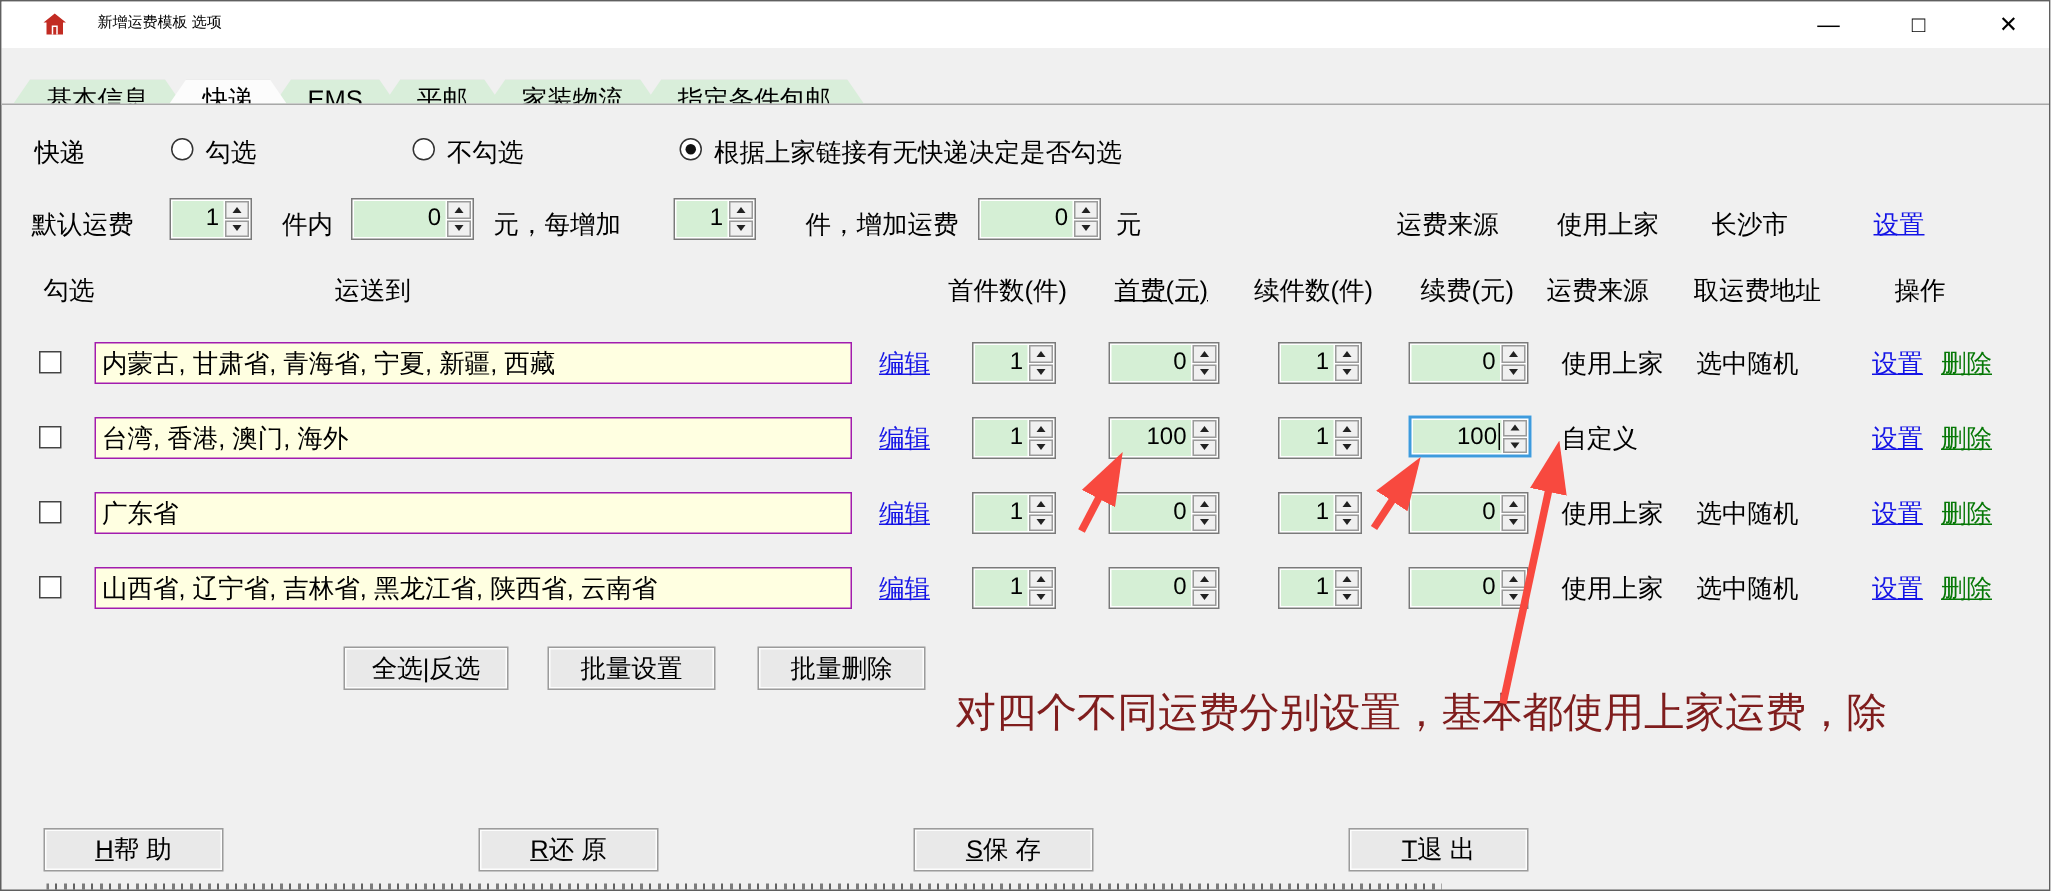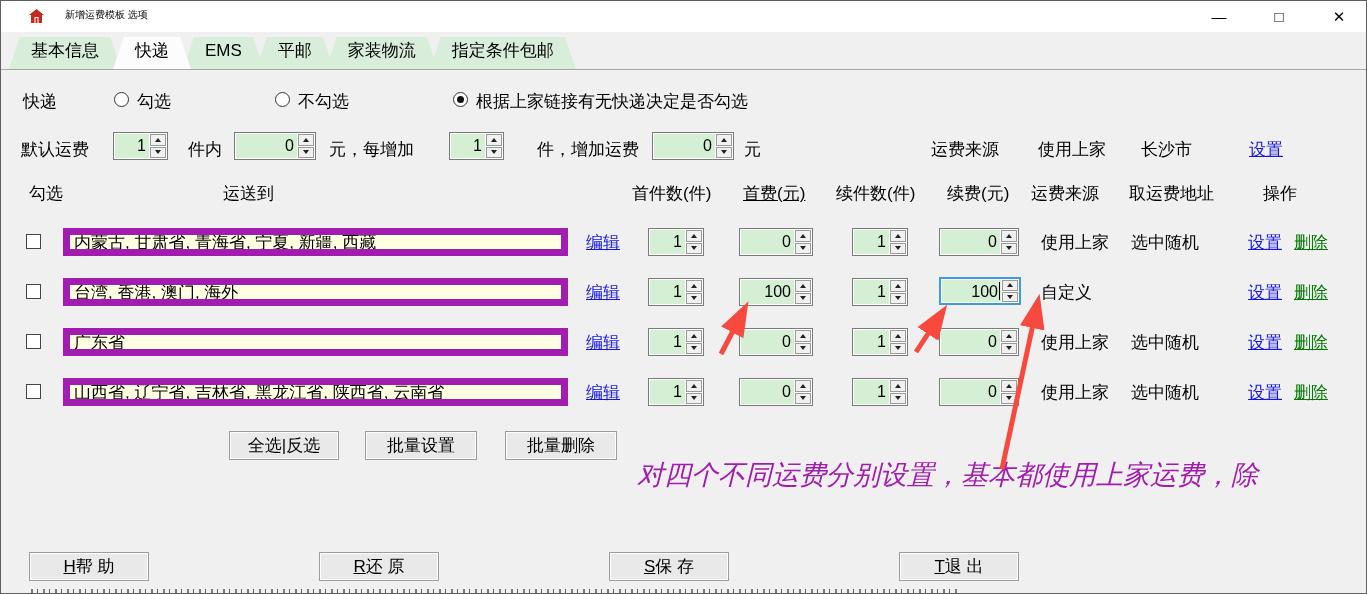--- a/index.html
+++ b/index.html
@@ -10,21 +10,21 @@
   }
   
   .titlebar { position:absolute; left:0; top:0; width:100%; height:31px; background:#ffffff; }
   .titlebar .appicon { position:absolute; left:27px; top:7px; width:17px; height:17px; }
   .titlebar .title { position:absolute; left:64px; top:7px; font-size:10px;text-align:center; }
   .winbtn { position:absolute; top:0; width:44px; height:31px; text-align:center; line-height:31px; font-size:15px; cursor:default; }
   .winbtn.min { left:1196px; } .winbtn.max { left:1256px; } .winbtn.close { left:1316px; }
   
   .tabbar { position:absolute; left:0; top:31px; width:100%; height:38px; background:#f0f0f0;
     border-bottom:1px solid #a8a8a8; display:flex; align-items:flex-end; padding-left:8px; }
-  .tab { height:32px; line-height:28px; padding:0 22px; margin-right:-8px; font-size:17px;
+  .tab { height:16px; line-height:28px; padding:0 22px; margin-right:-8px; font-size:17px;
     background:#d9eeda; clip-path:polygon(11px 0, calc(100% - 11px) 0, 100% 100%, 0 100%);
     filter:drop-shadow(0 0 1px #8aa98a); text-align:center; }
   .tab.active { background:#fcfcfc; filter:drop-shadow(0 0 1px #999); z-index:2; }
   
   .lbl { position:absolute; font-size:17px; white-space:nowrap; }
   
   .radio { position:absolute; width:15px; height:15px; border:1px solid #333; border-radius:50%; background:#fff; }
   .radio.sel::after { content:""; position:absolute; left:3px; top:3px; width:7px; height:7px; border-radius:50%; background:#111; }
   
   .spin { position:absolute; height:28px; border:1px solid #7a7a7a; background:#fff; display:flex; padding:1px; }
@@ -39,30 +39,30 @@
   .sb.up::after { border-bottom:4px solid #222; }
   .sb.dn::after { border-top:4px solid #222; }
   
   .lnk { position:absolute; font-size:17px; color:#1414e6; text-decoration:underline; cursor:pointer; white-space:nowrap; }
   .lnk.green { color:#067806; }
   
   .hdr { position:absolute; font-size:17px; white-space:nowrap; }
   .trow { position:absolute; left:0; width:100%; height:50px; }
   .cb { position:absolute; left:25px; top:17px; width:15px; height:15px; border:1px solid #444; background:#fff; }
   .region { position:absolute; left:62px; top:11px; width:505px; height:28px; background:#ffffe1;
-    border:7px solid #a21caf; font-size:17px; padding:0 4px; font-family:inherit; color:#000; }
+    border:1px solid #a21caf; font-size:17px; padding:0 4px; font-family:inherit; color:#000; }
   .cellt { position:absolute; top:14px; font-size:17px; white-space:nowrap; }
   
   .btn { position:absolute; height:29px; background:#e9e9e9; border:1px solid #9c9c9c;
     box-shadow:inset 0 0 0 1px #fdfdfd; font-size:17px; text-align:center; cursor:pointer;
     display:flex; align-items:center; justify-content:center; white-space:nowrap; font-family:inherit; }
   .btn u { text-decoration:underline; }
   
   .annot { position:absolute; left:636px; top:457px; width:720px; font-size:27px; line-height:35px;
-    color:#a21caf; white-space:nowrap;font-style:italic; }
+    color:#7f1d1d; white-space:nowrap; }
   svg.overlay { position:absolute; left:0; top:0; pointer-events:none; }
   
   .clipstrip { position:absolute; left:30px; top:588px; width:930px; height:6px; overflow:hidden; opacity:.75;
     background:repeating-linear-gradient(90deg,#555 0 2px,transparent 2px 6px,#333 6px 7px,transparent 7px 12px); }
 </style>
 </head>
 <body>
 
 <div id="win">
 

